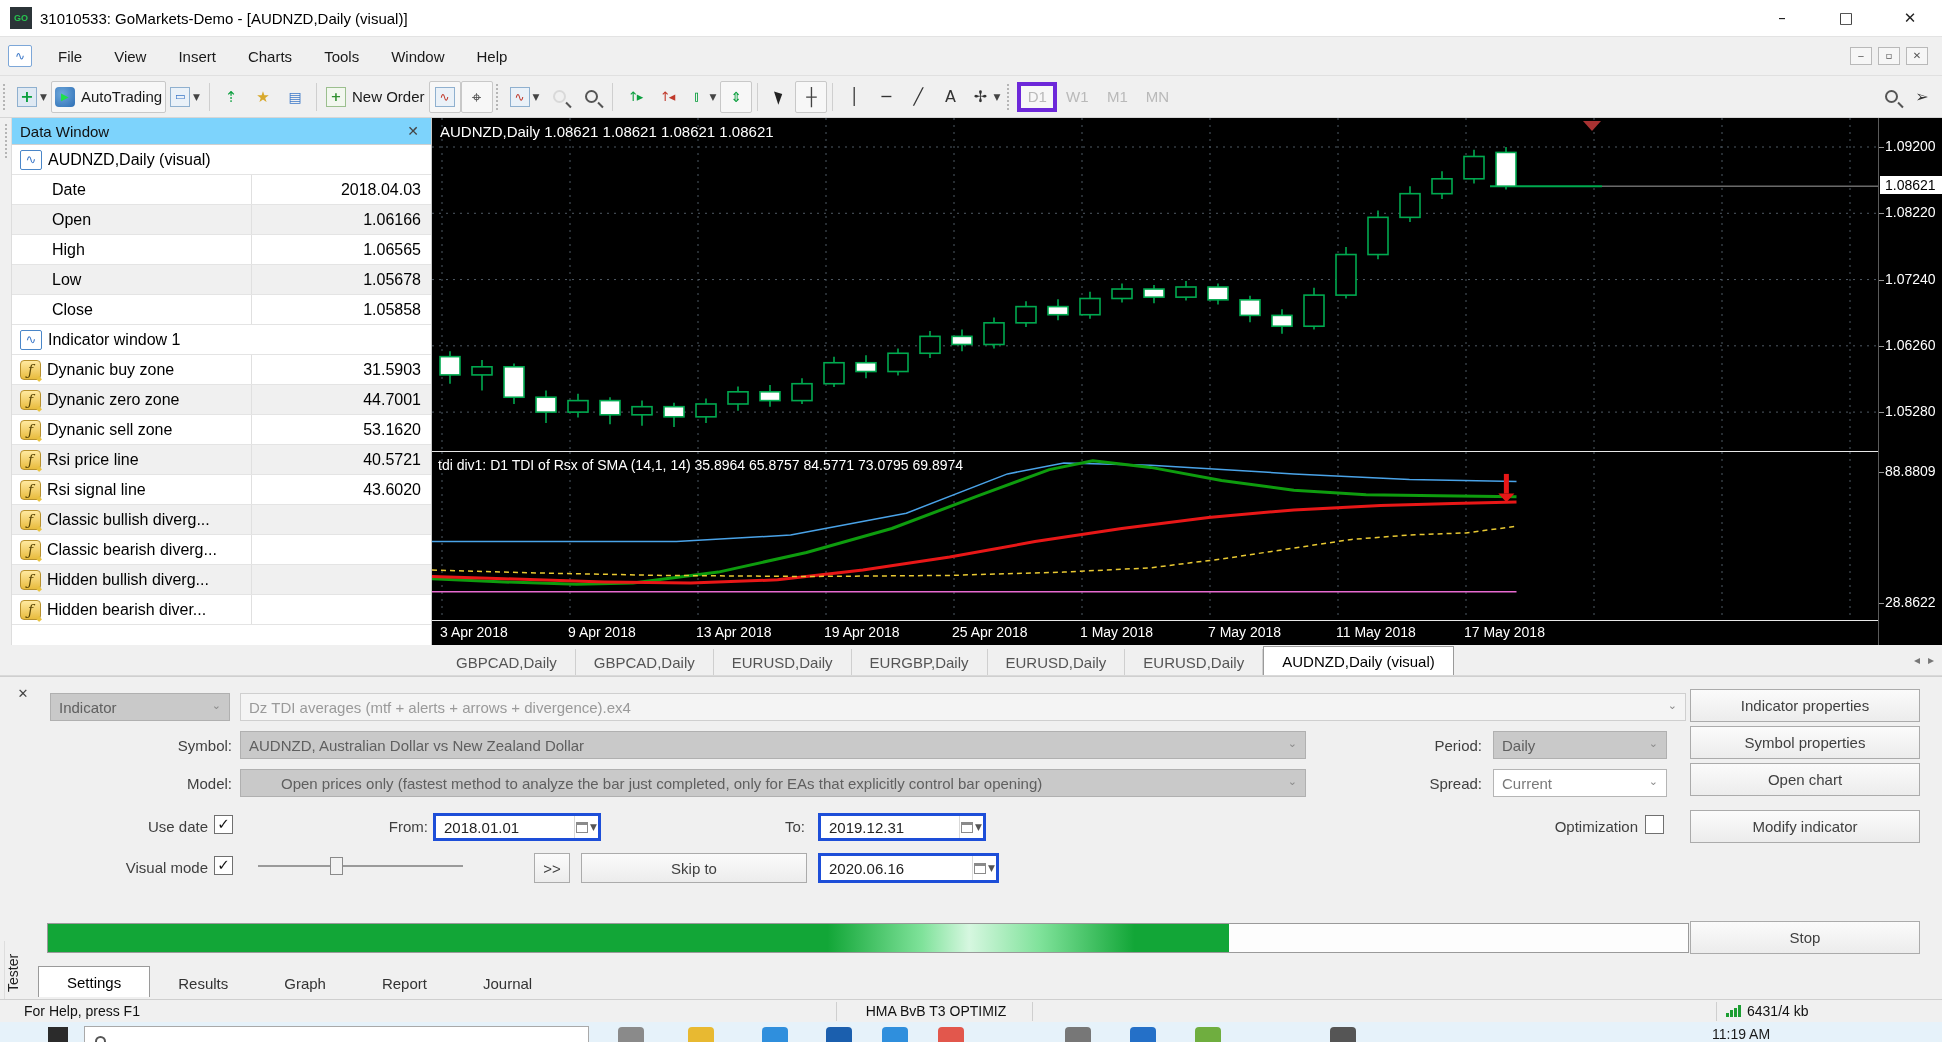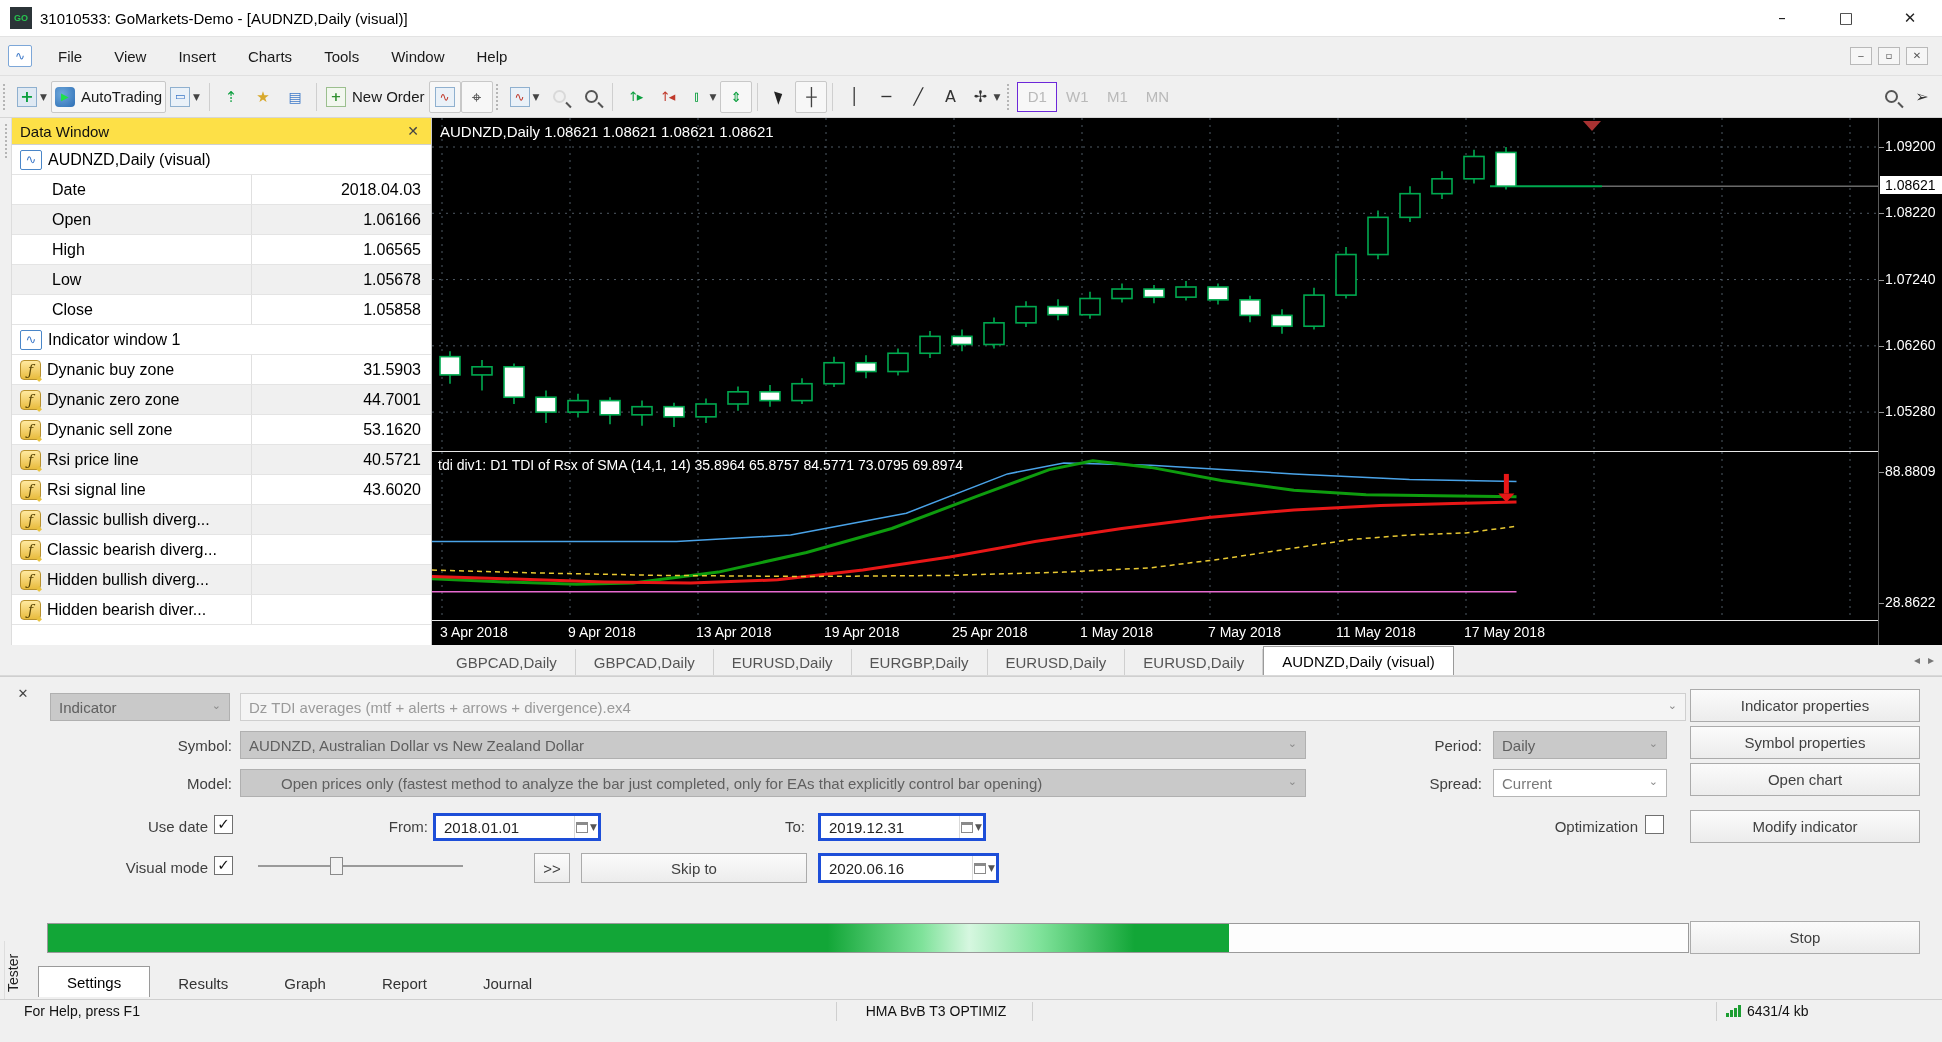--- a/index.html
+++ b/index.html
@@ -52,36 +52,36 @@
   .gi-dis { color:#b9b9b9 !important; border-color:#d9d9d9 !important; }
   .gi-tick { color:#0b9f3e; font-size:13px; letter-spacing:-2px; }
   .gi-tickd { color:#c0392b; font-size:13px; letter-spacing:-2px; }
   .gi-candle { color:#0b9f3e; font-size:14px; }
   .gi-cursor { width:0; height:0; border-left:7px solid #222; border-top:5px solid transparent;
     border-bottom:9px solid transparent; transform:rotate(-18deg); }
   .gi-cross { color:#444; font-size:17px; }
   .gi-draw { color:#333; font-size:16px; }
   .tf-btn { height:30px; min-width:40px; display:flex; align-items:center; justify-content:center;
     color:#b9b9b9; font-size:15px; border:1px solid transparent; }
-  .tf-btn.active { border:1px solid #6d28d9; background:#f7f7f7; }
+  .tf-btn.active { border:4px solid #6d28d9; background:#f7f7f7; }
   #toolbar-right { margin-left:auto; display:flex; align-items:center; margin-right:10px; gap:14px; }
   .lens { width:13px; height:13px; border:2px solid #555; border-radius:50%; position:relative; }
   .lens::after { content:""; position:absolute; width:7px; height:2px; background:#555;
     transform:rotate(45deg); left:10px; top:12px; }
 
   
   #main { position:absolute; left:0; top:118px; width:100%; height:527px; background:#fff; }
   #dock-strip { position:absolute; left:0; top:0; width:12px; height:100%; background:#f0f0f0;
     border-right:1px solid #ddd; }
   #dock-strip .grip { margin:6px auto; width:2px; height:34px; border-left:2px dotted #b5b5b5; }
 
   
   #data-window { position:absolute; left:12px; top:0; width:420px; height:100%; background:#fff;
     border-right:1px solid #c9c9c9; font-size:16px; }
-  #dw-title { height:27px; background:#fde047; border-bottom:1px solid #d0d0d0; display:flex;
+  #dw-title { height:27px; background:#7dd3fc; border-bottom:1px solid #d0d0d0; display:flex;
     align-items:center; padding:0 8px; font-size:15px; color:#111; }
   #dw-close { margin-left:auto; color:#444; font-size:14px; width:20px; text-align:center; font-family:"DejaVu Sans", sans-serif; }
   .dw-row { height:30px; display:flex; align-items:center; border-bottom:1px solid #e4e4e4; background:#fff; }
   .dw-row.alt { background:#f0f0f0; }
   .dw-label { flex:0 0 auto; display:flex; align-items:center; gap:6px; padding-left:8px; color:#000; }
   .dw-row .indent { padding-left:40px; }
   .dw-val { margin-left:auto; width:180px; height:100%; display:flex; align-items:center;
     justify-content:flex-end; padding-right:10px; border-left:1px solid #e0e0e0; color:#000; }
   .ico-chart { width:22px; height:20px; background:#fff; border:1px solid #4a86c8; border-radius:2px;
     color:#3c78c8; font-size:13px; display:inline-flex; align-items:center; justify-content:center;
@@ -692,14 +692,32 @@
       <span class="sig-bars">
         <i style="height:4px"></i>
           <i style="height:7px"></i>
           <i style="height:9px"></i>
           <i style="height:12px"></i>
         </span>
       <span>6431/4 kb</span>
     </div>
   </div>
 
+  <div id="taskbar">
+    <div id="tb-start"></div>
+    <div id="tb-search">
+      <span class="search-o"></span>
+      </div>
+    <div id="tb-icons"></div>
+    <div id="tb-time">11:19 AM</div>
+  <div class="tb-icon" style="left: 618px; background: rgb(138, 138, 138);"></div>
+      <div class="tb-icon" style="left: 688px; background: rgb(232, 185, 49);"></div>
+      <div class="tb-icon" style="left: 762px; background: rgb(47, 143, 221);"></div>
+      <div class="tb-icon" style="left: 826px; background: rgb(27, 95, 174);"></div>
+      <div class="tb-icon" style="left: 882px; background: rgb(47, 143, 221);"></div>
+      <div class="tb-icon" style="left: 938px; background: rgb(226, 87, 76);"></div>
+      <div class="tb-icon" style="left: 1065px; background: rgb(119, 119, 119);"></div>
+      <div class="tb-icon" style="left: 1130px; background: rgb(36, 112, 200);"></div>
+      <div class="tb-icon" style="left: 1195px; background: rgb(111, 174, 63);"></div>
+      <div class="tb-icon" style="left: 1330px; background: rgb(85, 85, 85);"></div>
+    </div>
 
 </div>
 
 </body></html>

